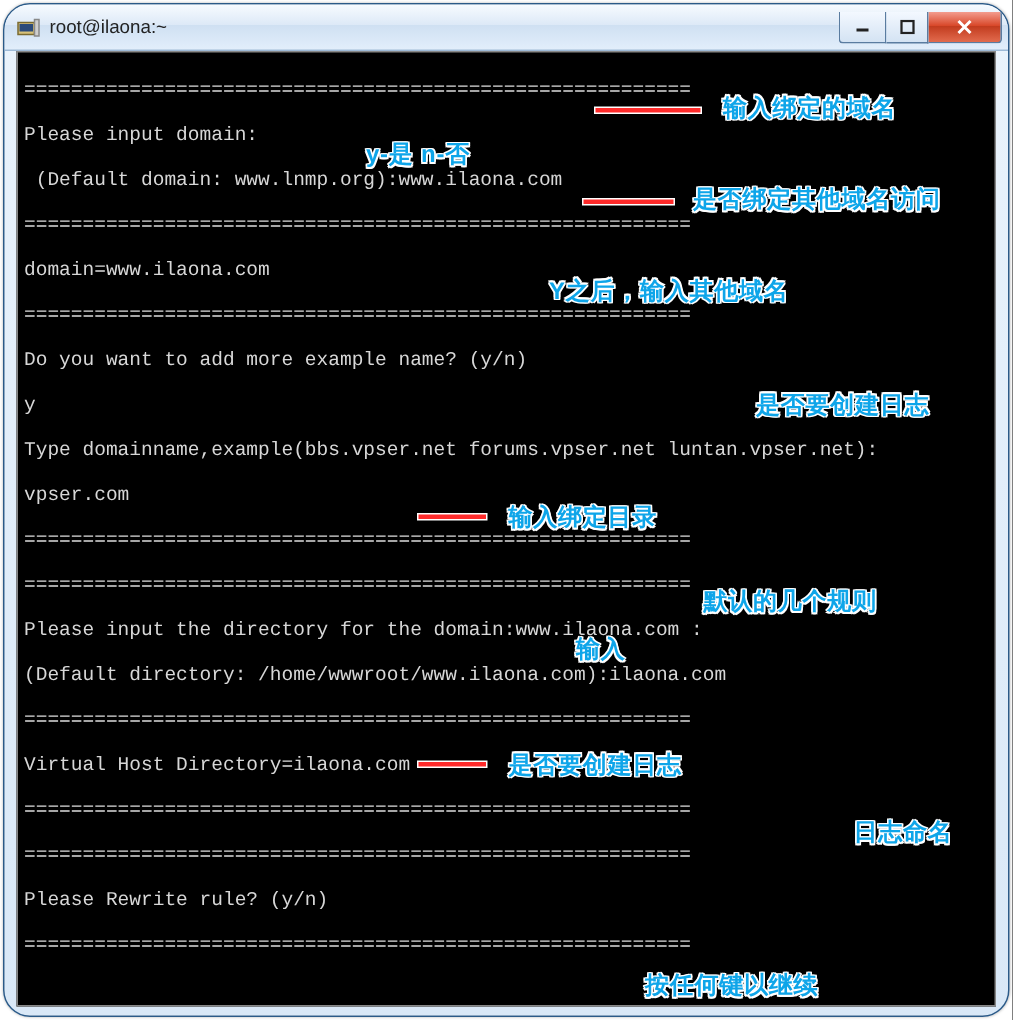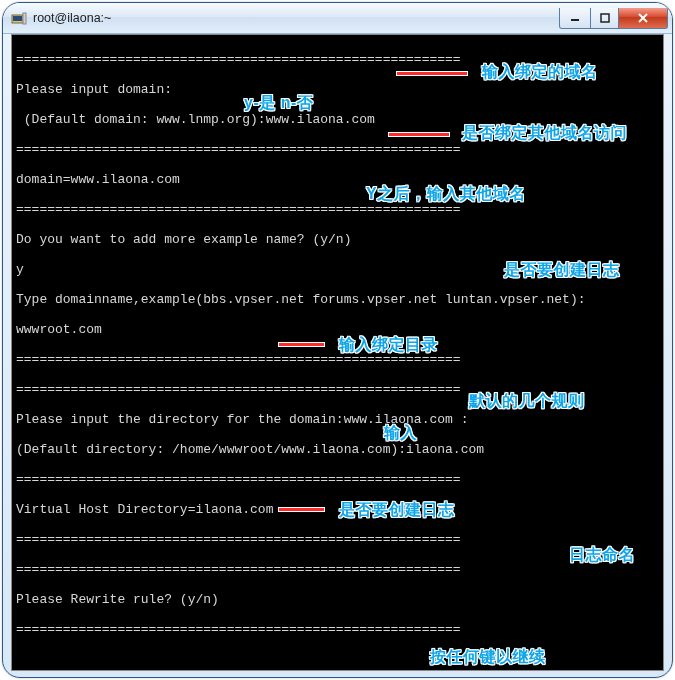--- a/index.html
+++ b/index.html
@@ -131,21 +131,21 @@
     <div class="term">
 <div class="line">=========================================================</div>
 <div class="line">Please input domain:</div>
 <div class="line"> (Default domain: www.lnmp.org):www.ilaona.com</div>
 <div class="line">=========================================================</div>
 <div class="line">domain=www.ilaona.com</div>
 <div class="line">=========================================================</div>
 <div class="line">Do you want to add more example name? (y/n)</div>
 <div class="line">y</div>
 <div class="line">Type domainname,example(bbs.vpser.net forums.vpser.net luntan.vpser.net):</div>
-<div class="line">wwwroot.com</div>
+<div class="line">vpser.com</div>
 <div class="line">=========================================================</div>
 <div class="line">=========================================================</div>
 <div class="line">Please input the directory for the domain:www.ilaona.com :</div>
 <div class="line">(Default directory: /home/wwwroot/www.ilaona.com):ilaona.com</div>
 <div class="line">=========================================================</div>
 <div class="line">Virtual Host Directory=ilaona.com</div>
 <div class="line">=========================================================</div>
 <div class="line">=========================================================</div>
 <div class="line">Please Rewrite rule? (y/n)</div>
 <div class="line">=========================================================</div>

